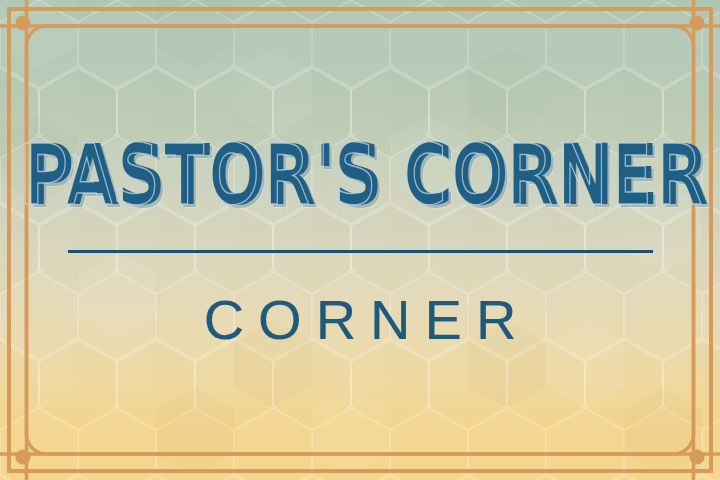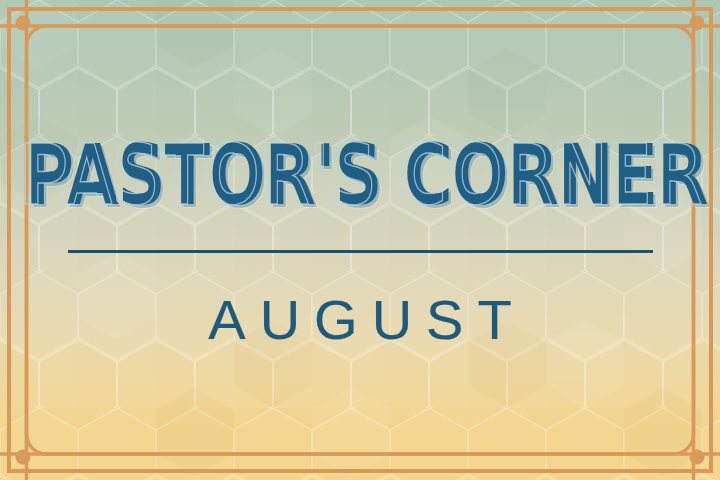--- a/index.html
+++ b/index.html
@@ -175,17 +175,17 @@
 
     <div class="title-wrap">
       <div class="title">PASTOR'S CORNER</div>
       <div class="title-inline">
         <span>PASTOR'S CORNER</span>
       </div>
     </div>
 
     <div class="divider"></div>
 
-    <div class="month">AUGUST</div>
+    <div class="month">CORNER</div>
 
   </div>
 
 </div>
 
 </body></html>

